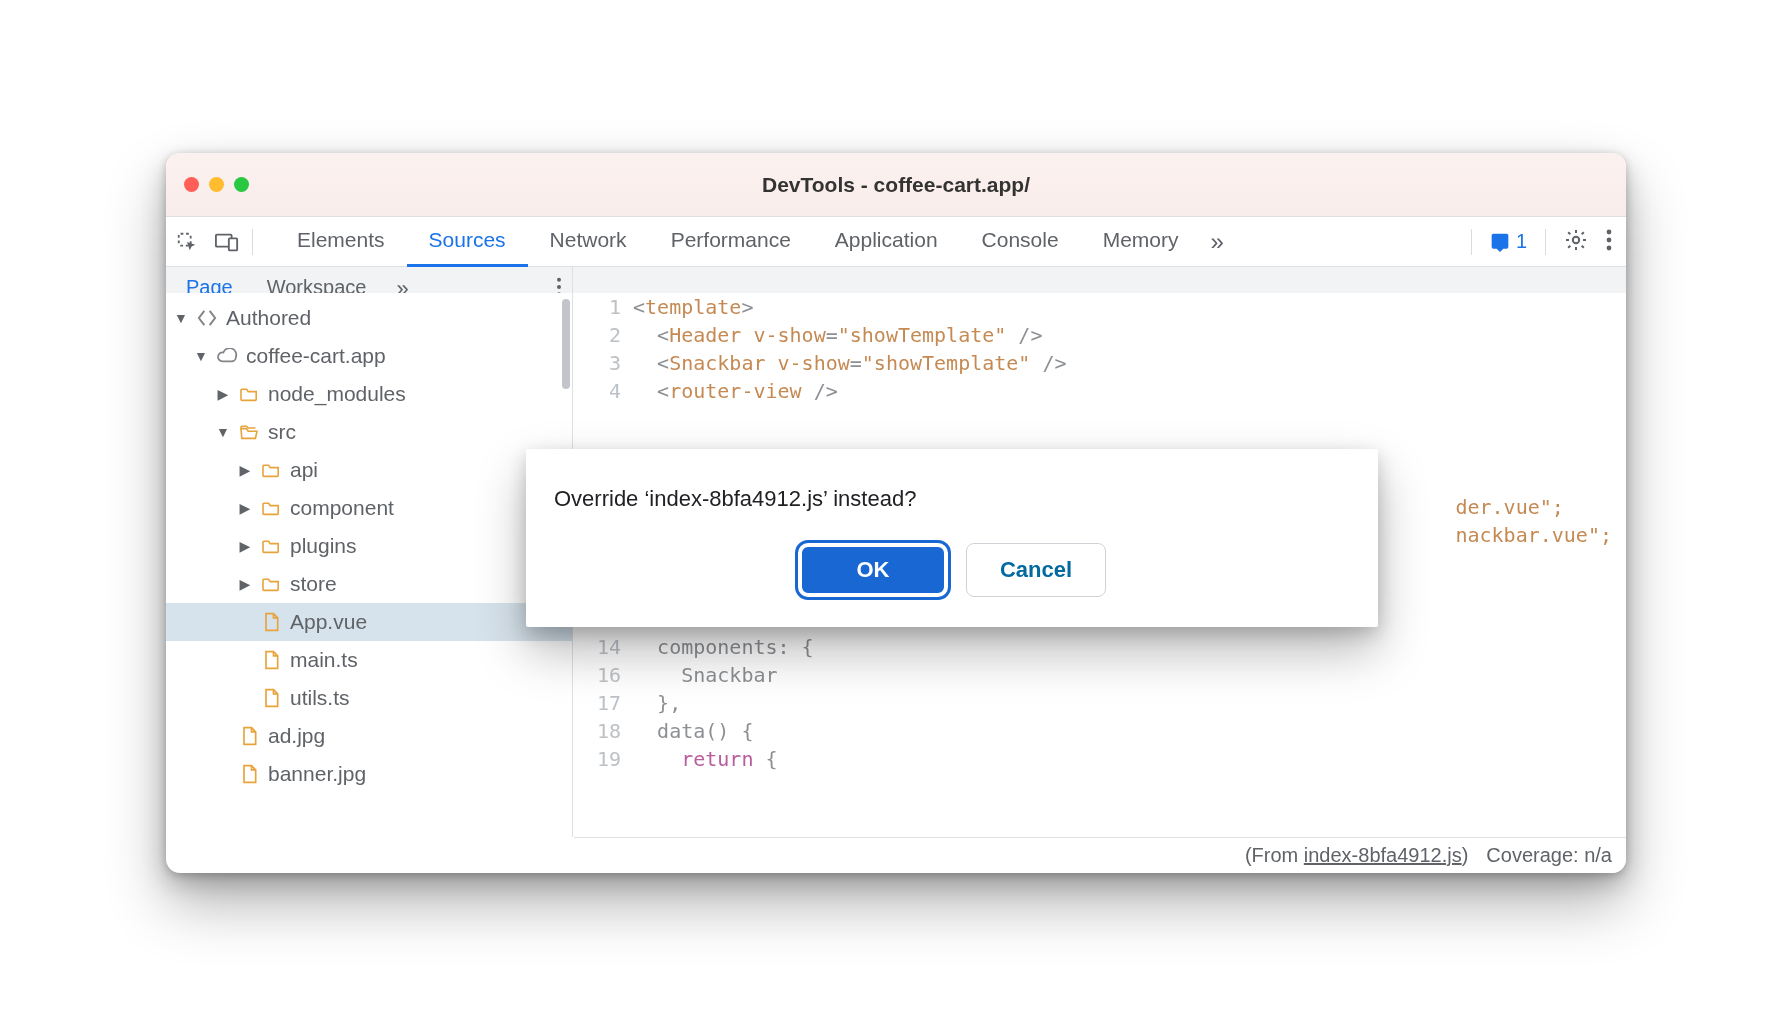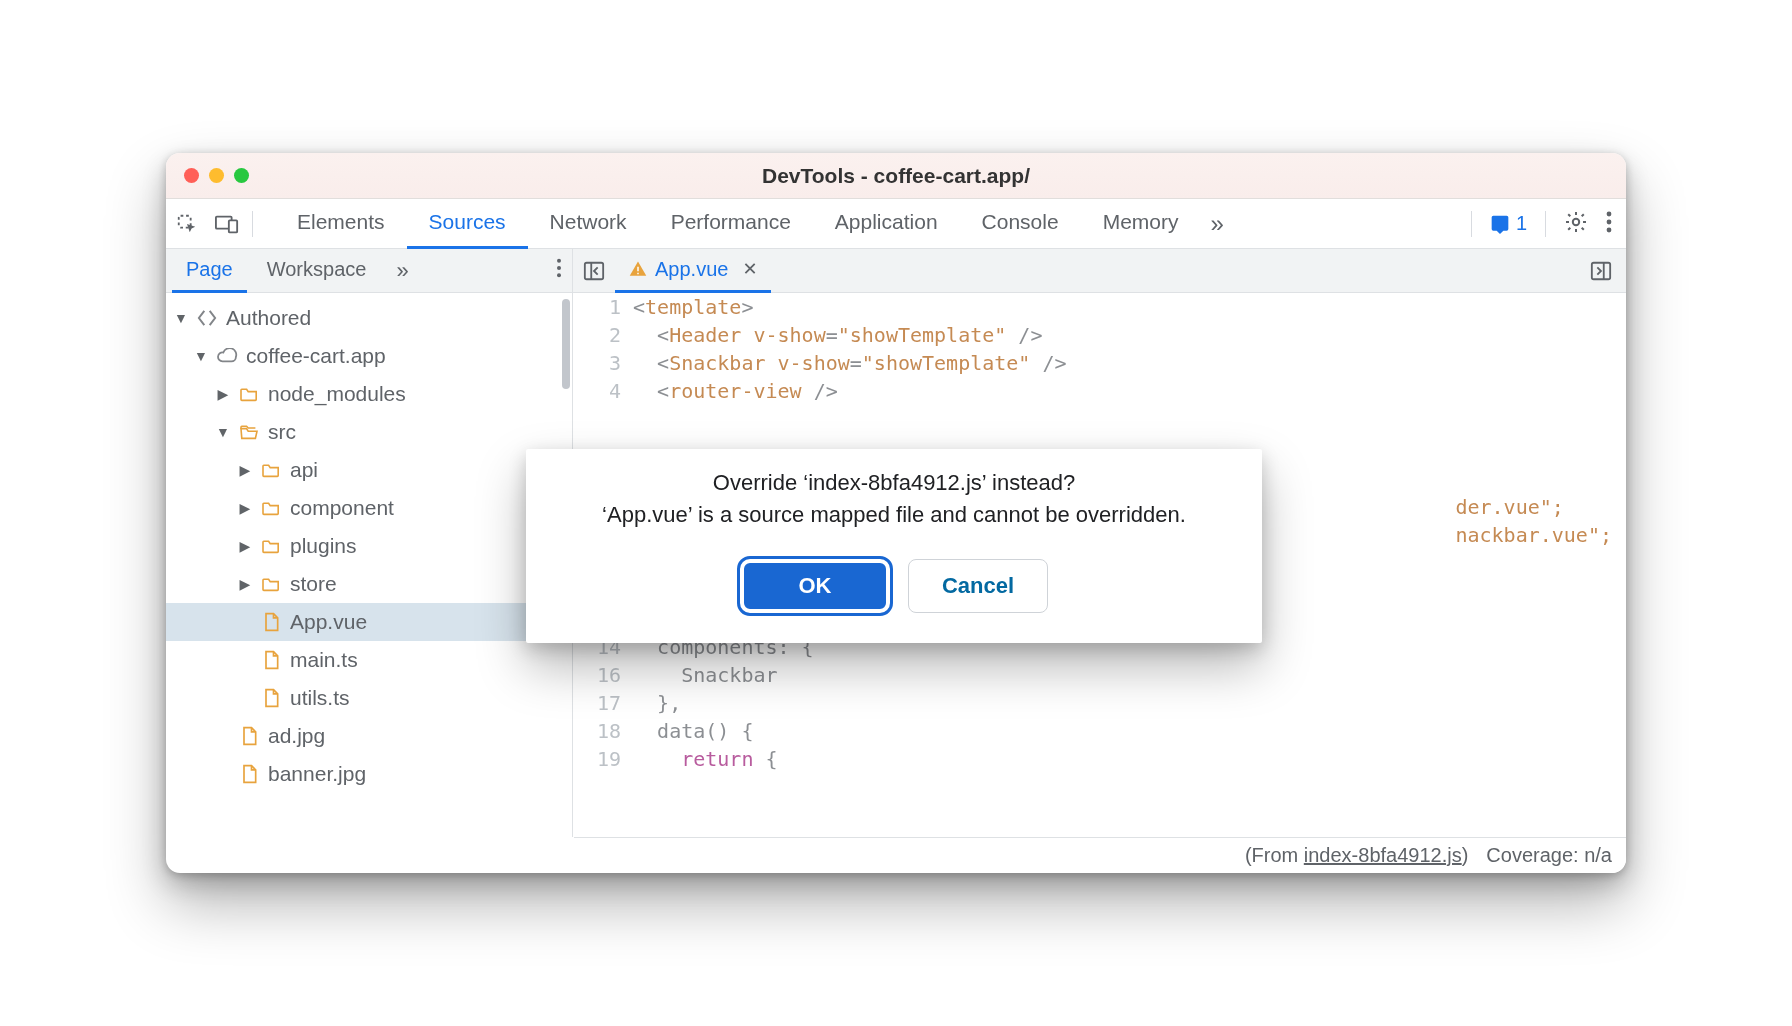--- a/index.html
+++ b/index.html
@@ -19,21 +19,21 @@
     overflow: hidden;
     position: relative;
     box-shadow:
       0 30px 60px rgba(0,0,0,.30),
       0 10px 25px rgba(0,0,0,.20),
       0 2px 8px rgba(0,0,0,.20);
   }
 
   
   .titlebar {
-    height: 46px;
+    height: 64px;
     background: linear-gradient(#fbf1ef,#f9edeb);
     display: flex; align-items: center;
     position: relative;
     border-bottom: 1px solid #e1dedc;
   }
   .traffic {
     display: flex; gap: 10px; padding-left: 18px;
   }
   .traffic span {
     width: 15px; height: 15px; border-radius: 50%;
@@ -90,21 +90,21 @@
     color:#1a73e8; font-size:20px; cursor:pointer;
   }
   .issue svg { fill:#1a73e8; }
   .gear, .dots { color:#5f6368; cursor:pointer; }
 
   
   .subbar {
     height: 44px;
     background:#f1f3f4;
     border-bottom: 1px solid #dee1e4;
-    display:flex; align-items:stretch;
+    display:flex; align-items:stretch;flex-direction:column;
   }
   .sub-left {
     width: 407px;
     display:flex; align-items:center;
     border-right:1px solid #dee1e4;
     padding-left: 6px; gap: 6px;
   }
   .stab {
     padding: 0 14px; height:44px;
     display:flex; align-items:center;
@@ -208,26 +208,26 @@
   }
   .status .from {
     color:#5f6368;
   }
   .status .from u { text-decoration:underline; cursor:pointer; }
 
   
   .dialog {
     position:absolute;
     left: 360px; top: 296px;
-    width: 736px;
+    width: 852px;
     background:#fff;
     border-radius: 2px;
     box-shadow: 0 24px 50px rgba(0,0,0,.28), 0 6px 18px rgba(0,0,0,.18);
-    padding: 18px 28px 30px;
-    text-align:center;
+    padding: 34px 28px 30px;
+    text-align:left;
     color:#202124;
     font-size:22px; line-height:32px;
     z-index: 50;
   }
   .dialog .row2 { white-space:nowrap; }
   .dialog-btns {
     margin-top:28px;
     display:flex; justify-content:center; gap:18px;
   }
   .btn {
@@ -543,20 +543,19 @@
 
   <div class="status">
     <span class="from">
       <span>(From </span><u>index-8bfa4912.js</u><span>)</span>
     </span>
     <span>Coverage: n/a</span>
   </div>
 
   <div class="dialog">
     <div>Override ‘index-8bfa4912.js’ instead?</div>
-    <div class="row2">‘App.vue’ is a source mapped file and cannot be overridden.</div>
     <div class="dialog-btns">
       <div class="btn btn-ok">OK</div>
       <div class="btn btn-cancel">Cancel</div>
     </div>
   </div>
 
 </div>
 
 </body></html>

